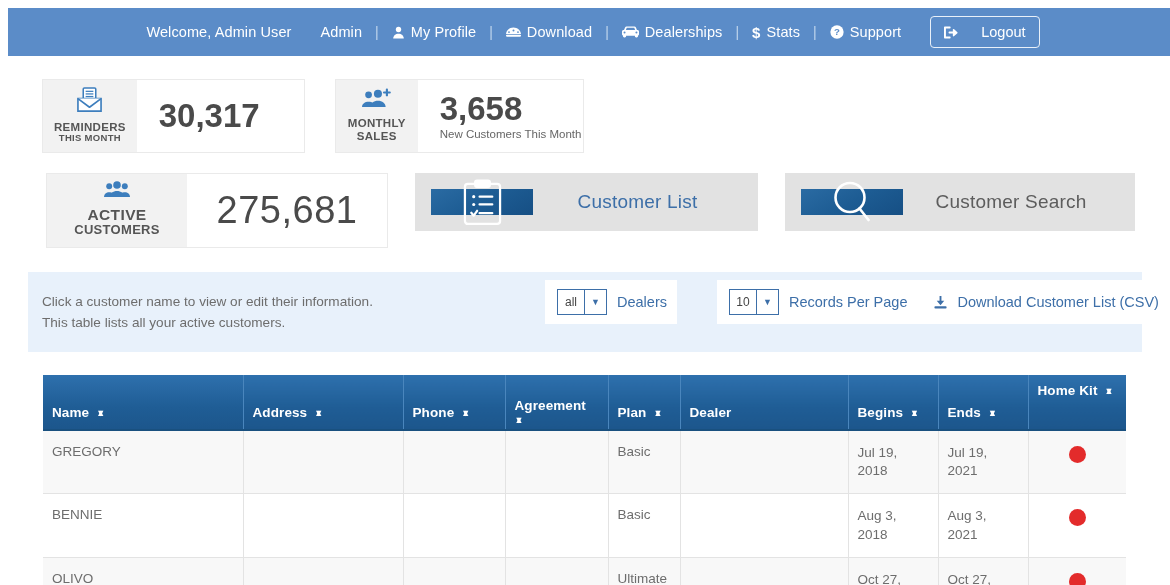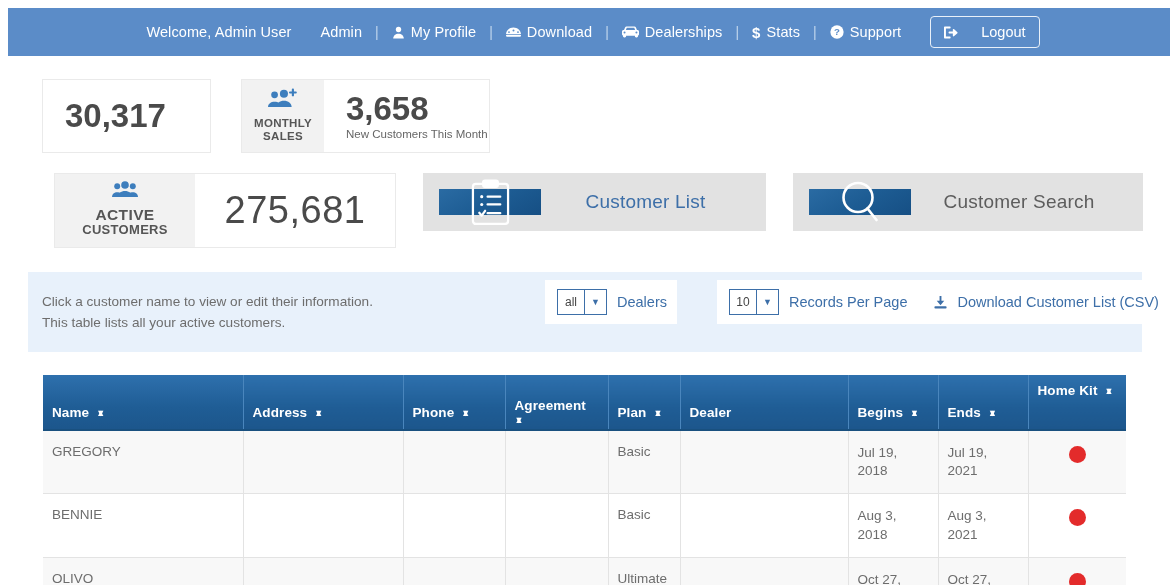--- a/index.html
+++ b/index.html
@@ -128,21 +128,21 @@
     color: #666;
     margin-top: 2px;
     white-space: nowrap;
   }
   #card-reminders .stat-value-box { width: 167px; }
   #card-sales .stat-value-box { width: 165px; }
 
   
   .row2 {
     position: absolute;
-    left: 54px; top: 173px;
+    left: 46px; top: 173px;
     display: flex;
     gap: 27px;
     border-radius: 22px;
   }
   .active-card {
     display: flex;
     align-items: stretch;
     background: #f2f2f2;
     border: 1px solid #eaeaea;
     height: 75px;
@@ -414,20 +414,35 @@
           </svg>
       </span>
       <span>Logout</span>
     </a>
   </div>
 </div>
 
 <div class="stats-row-1">
 
   <div class="statcard" id="card-reminders">
+    <div class="stat-label">
+      <span class="stat-icon">
+        <svg width="27" height="26" viewBox="0 0 28 27" fill="none">
+          <rect x="7.5" y="1" width="13" height="15" rx="1.2" fill="#ffffff" stroke="#3d7ebd" stroke-width="1.6"></rect>
+          <line x1="10" y1="4.5" x2="18" y2="4.5" stroke="#3d7ebd" stroke-width="1.3"></line>
+          <line x1="10" y1="7.2" x2="18" y2="7.2" stroke="#3d7ebd" stroke-width="1.3"></line>
+          <line x1="10" y1="9.9" x2="18" y2="9.9" stroke="#3d7ebd" stroke-width="1.3"></line>
+          <line x1="10" y1="12.6" x2="15" y2="12.6" stroke="#3d7ebd" stroke-width="1.3"></line>
+          <path d="M2 12h24v13H2z" fill="#ffffff" stroke="#3d7ebd" stroke-width="1.7"></path>
+          <path d="M2 12l12 9 12-9" fill="#ffffff" stroke="#3d7ebd" stroke-width="1.7" stroke-linejoin="round"></path>
+        </svg>
+      </span>
+      <span class="stat-l1">REMINDERS</span>
+      <span class="stat-l2">THIS MONTH</span>
+    </div>
     <div class="stat-value-box">
       <span class="stat-number">30,317</span>
     </div>
   </div>
 
   <div class="statcard" id="card-sales">
     <div class="stat-label">
       <span class="stat-icon">
         <svg width="30" height="21" viewBox="0 0 32 22" fill="#3d7ebd">
           <circle cx="7" cy="7" r="3.6"></circle>

